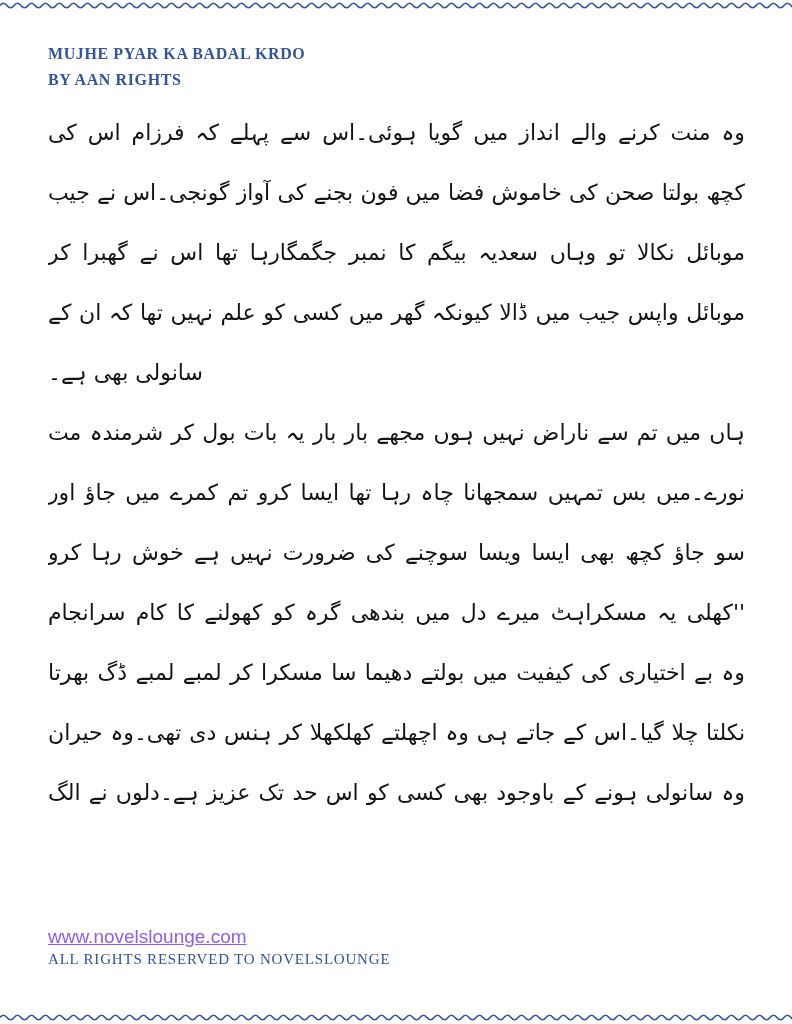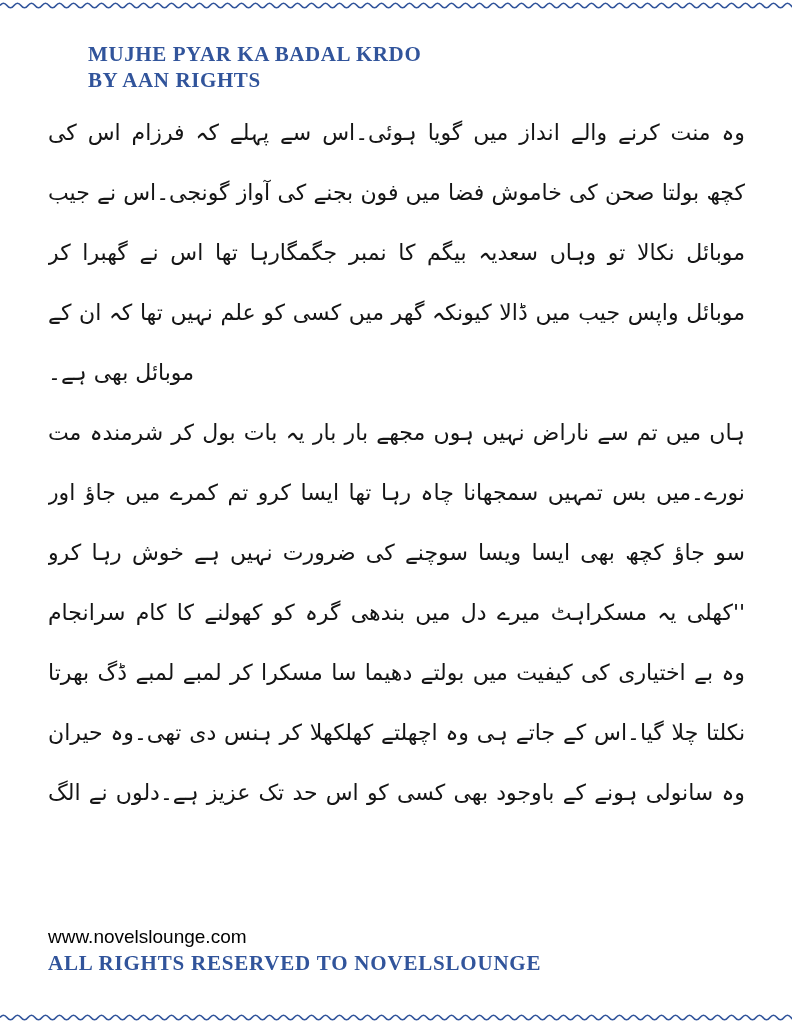--- a/index.html
+++ b/index.html
@@ -21,24 +21,23 @@
   .wave-top { top: 1px; }
   .wave-bottom { bottom: 2px; }
   .header {
     position: absolute;
     left: 48px;
     right: 42px;
     top: 41px;
     color: #31549B;
     font-family: "Liberation Serif", serif;
     font-weight: bold;
-    font-size: 21px;
+    font-size: 16px;
     letter-spacing: 0.6px;
     line-height: 26px;
-    margin-left: 40px;
   }
   .header-row1 {
     display: flex;
     justify-content: space-between;
     align-items: baseline;
   }
   .body-text {
     position: absolute;
     left: 48px;
     top: 103px;
@@ -59,30 +58,31 @@
   }
   .body-line.short {
     text-align-last: left;
   }
   .footer-link {
     position: absolute;
     left: 48px;
     top: 926px;
     font-family: "Liberation Sans", sans-serif;
     font-size: 19px;
-    color: #000000;
+    color: #8b5cf6;
+    text-decoration: underline;
     cursor: pointer;
   }
   .footer-rights {
     position: absolute;
     left: 48px;
     top: 951px;
     font-family: "Liberation Serif", serif;
-    font-weight: bold;
-    font-size: 21px;
+    font-weight: normal;
+    font-size: 15px;
     letter-spacing: 0.8px;
     color: #31549B;
   }
 </style>
 </head>
 <body>
 
 <div class="page">
 
   <svg class="wave wave-top" viewBox="0 0 792 9" xmlns="http://www.w3.org/2000/svg">
@@ -94,21 +94,21 @@
       <span>MUJHE PYAR KA BADAL KRDO</span>
     </div>
     <div>BY AAN RIGHTS</div>
   </div>
 
   <div class="body-text" dir="rtl">
     <div class="body-line">وہ منت کرنے والے انداز میں گویا ہوئی۔اس سے پہلے کہ فرزام اس کی باتوں پہ</div>
     <div class="body-line">کچھ بولتا صحن کی خاموش فضا میں فون بجنے کی آواز گونجی۔اس نے جیب سے</div>
     <div class="body-line">موبائل نکالا تو وہاں سعدیہ بیگم کا نمبر جگمگارہا تھا اس نے گھبرا کر سرعت سے</div>
     <div class="body-line">موبائل واپس جیب میں ڈالا کیونکہ گھر میں کسی کو علم نہیں تھا کہ ان کے پاس</div>
-    <div class="body-line short">موبائل بھی ہے۔</div>
+    <div class="body-line short">سانولی بھی ہے۔</div>
     <div class="body-line">ہاں میں تم سے ناراض نہیں ہوں مجھے بار بار یہ بات بول کر شرمندہ مت کیا کرو''</div>
     <div class="body-line">نورے۔میں بس تمہیں سمجھانا چاہ رہا تھا ایسا کرو تم کمرے میں جاؤ اور پرسکون ہو کر</div>
     <div class="body-line">سو جاؤ کچھ بھی ایسا ویسا سوچنے کی ضرورت نہیں ہے خوش رہا کرو تمہارے چہرے پہ</div>
     <div class="body-line">''کھلی یہ مسکراہٹ میرے دل میں بندھی گرہ کو کھولنے کا کام سرانجام دیتی ہے۔</div>
     <div class="body-line">وہ بے اختیاری کی کیفیت میں بولتے دھیما سا مسکرا کر لمبے لمبے ڈگ بھرتا وہاں سے</div>
     <div class="body-line">نکلتا چلا گیا۔اس کے جاتے ہی وہ اچھلتے کھلکھلا کر ہنس دی تھی۔وہ حیران تھی کہ</div>
     <div class="body-line">وہ سانولی ہونے کے باوجود بھی کسی کو اس حد تک عزیز ہے۔دلوں نے الگ ہی</div>
   </div>
 
   <a class="footer-link">www.novelslounge.com</a>

